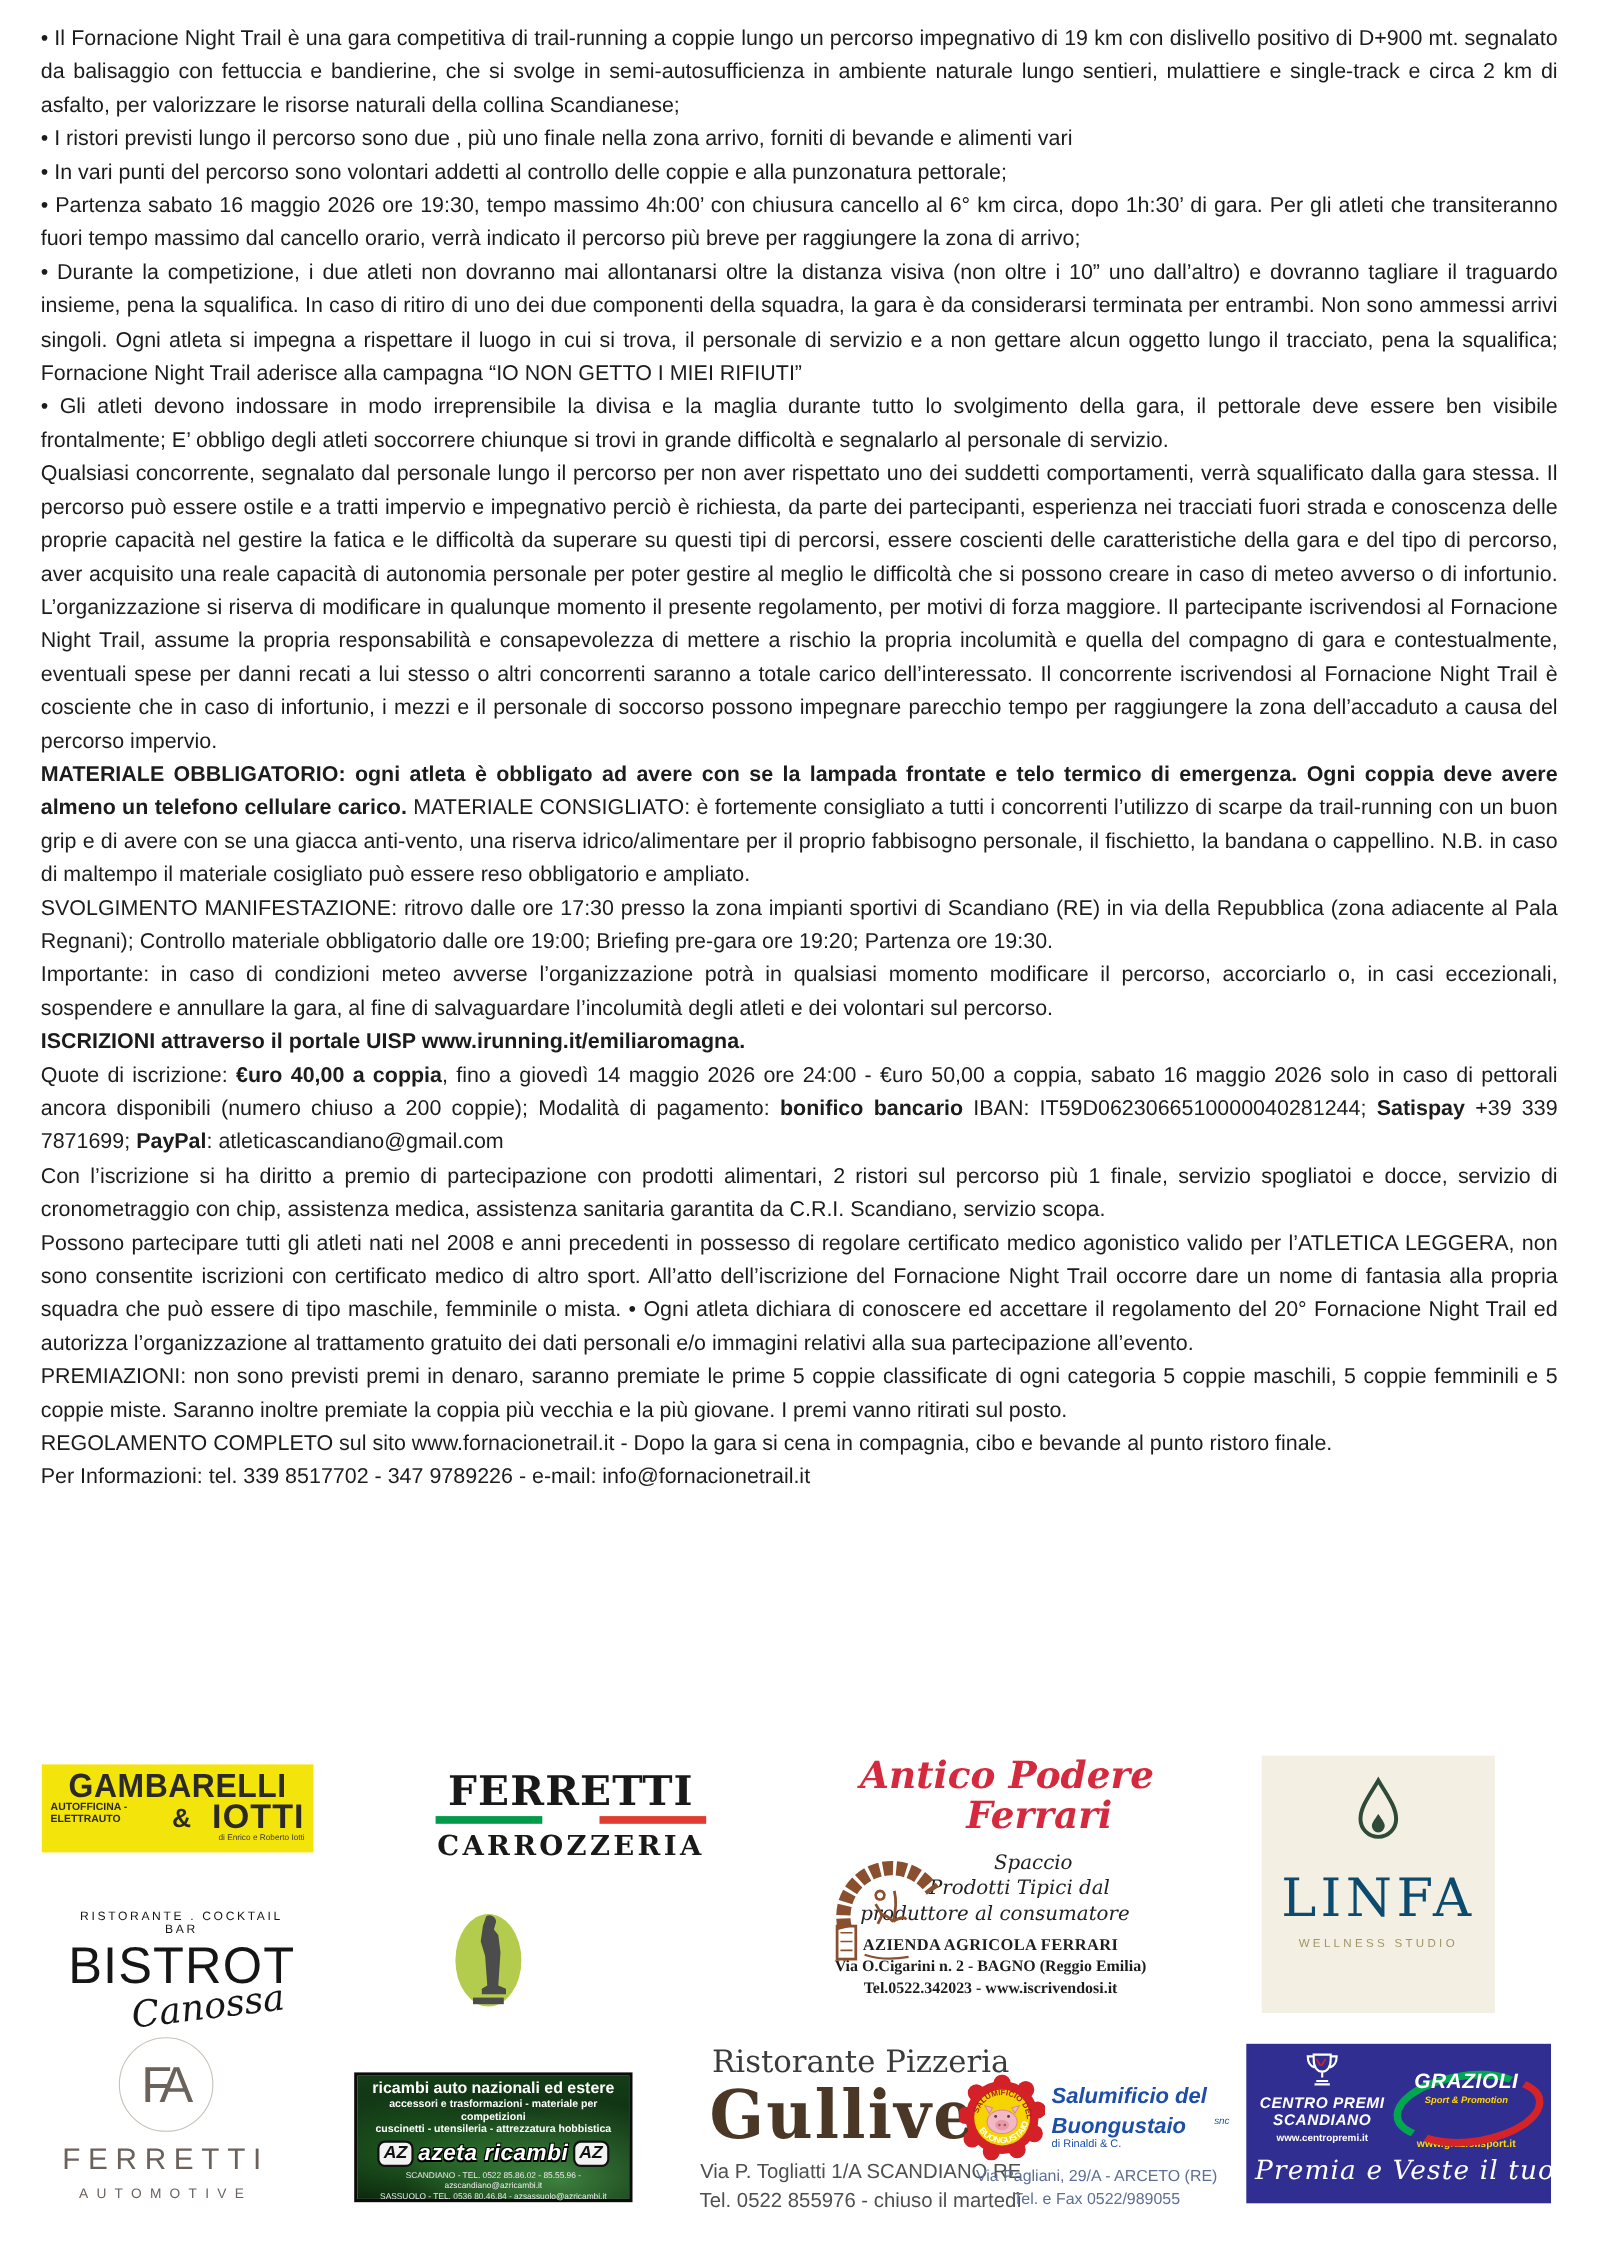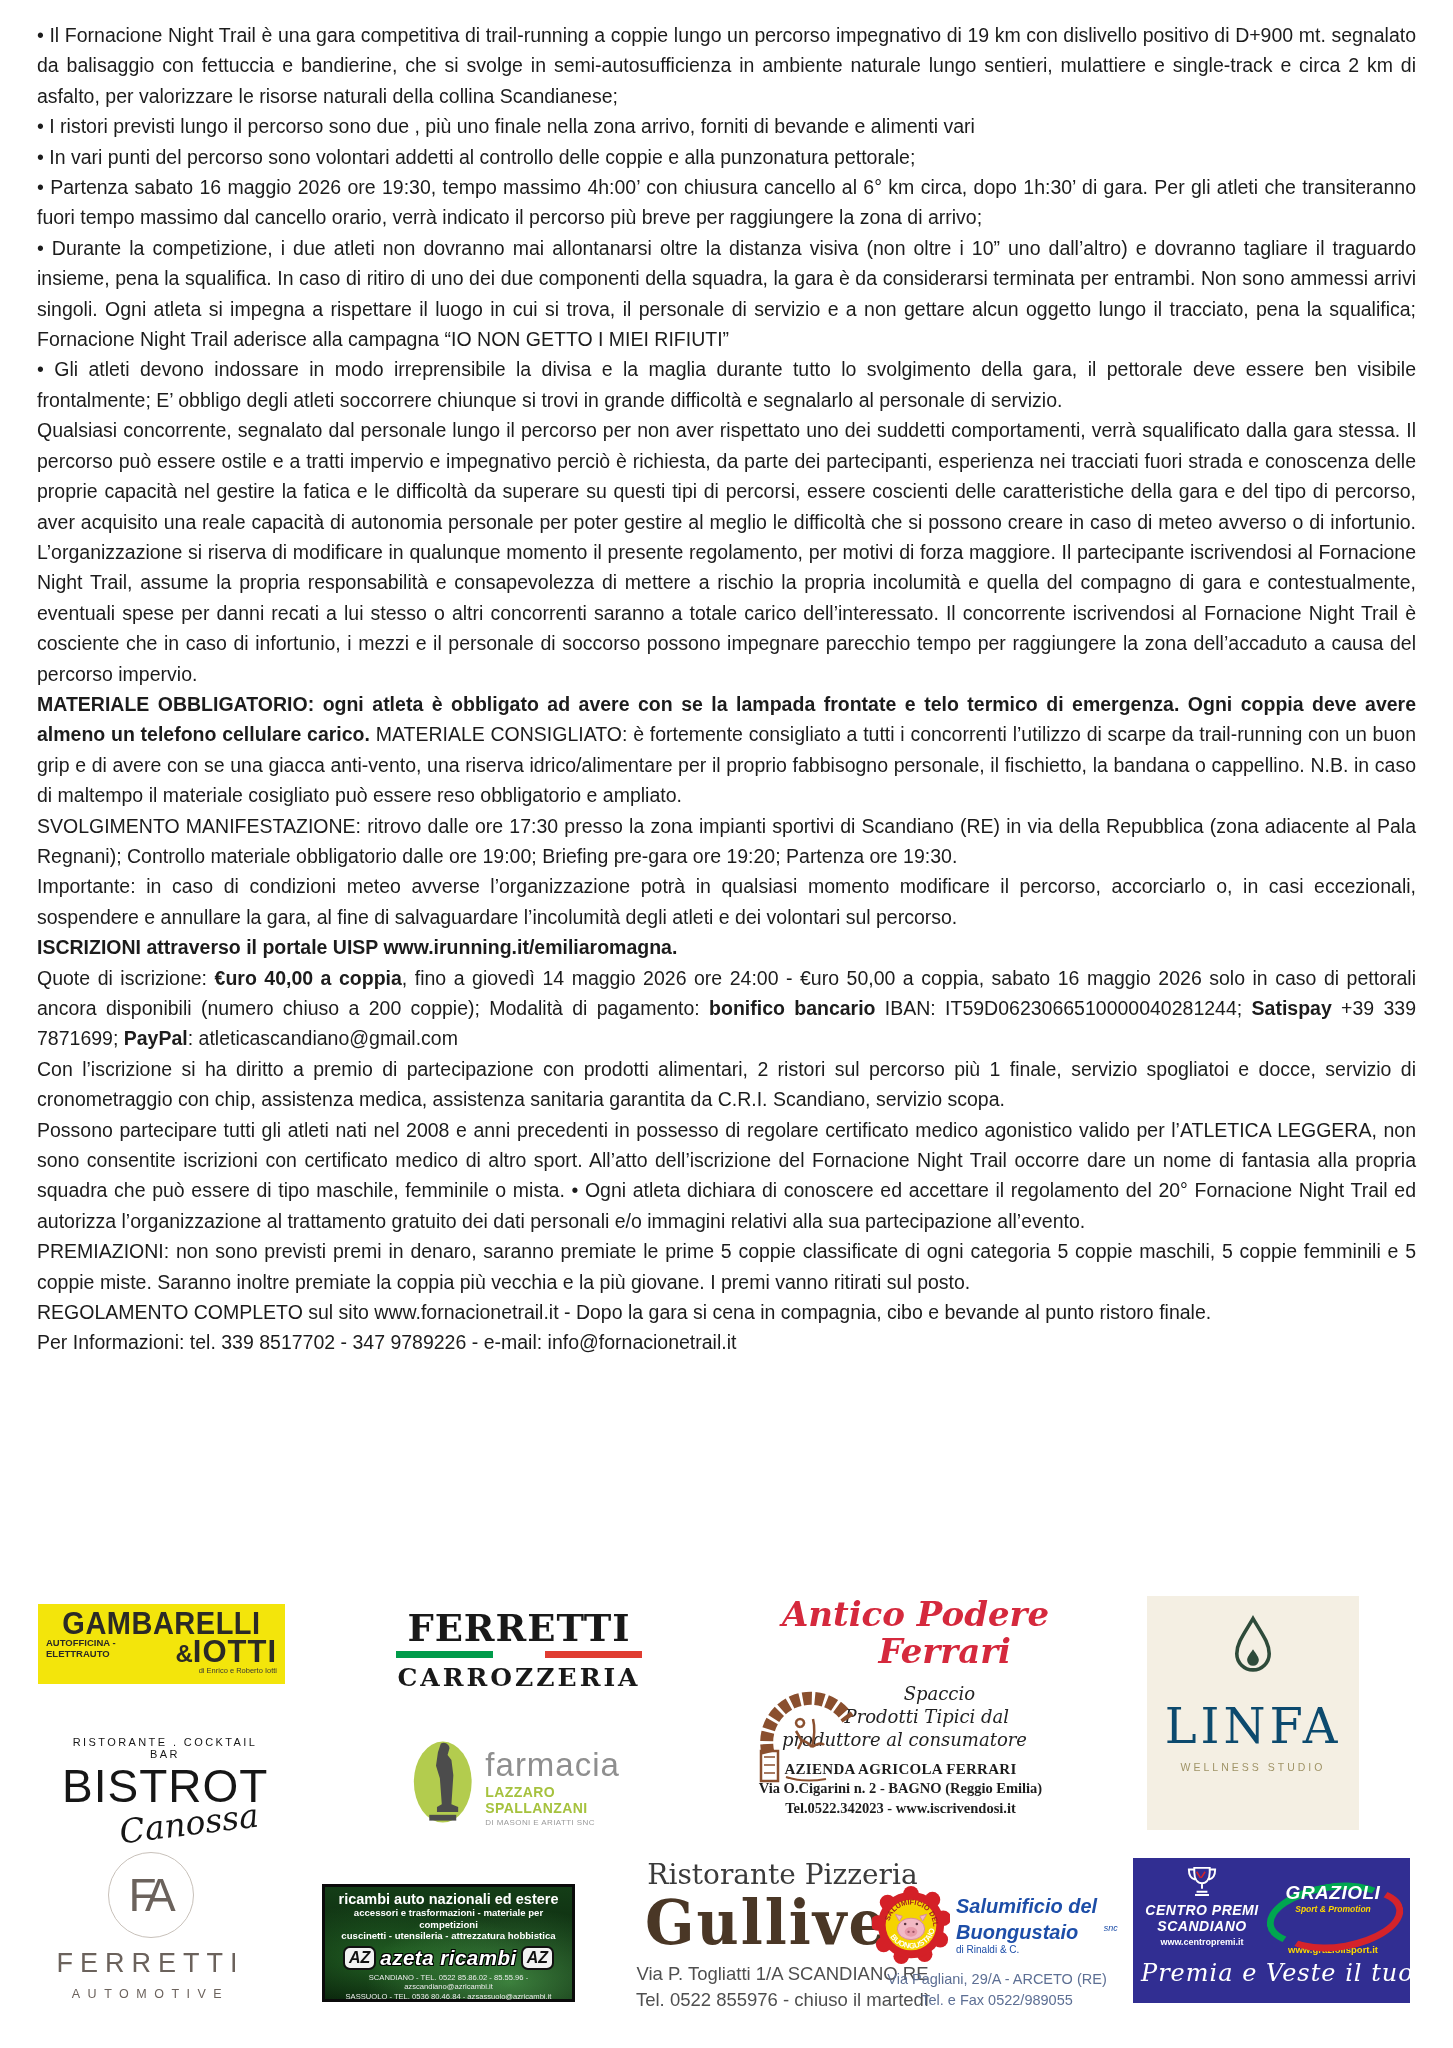--- a/index.html
+++ b/index.html
@@ -12,21 +12,21 @@
   .doc p{margin:0;text-align:justify;}
   .doc .b{font-weight:bold;}
 
   
   .logo{position:absolute;box-sizing:border-box;}
 
   
   .gambarelli{left:38px;top:1604px;width:247px;height:80px;background:#f3e50b;padding:5px 8px 2px;}
   .g-name1{font-weight:900;font-size:29px;letter-spacing:.5px;color:#2b2a26;text-align:center;
            transform:scaleY(1.05);line-height:30px;}
-  .g-row{display:flex;justify-content:space-between;align-items:flex-end;margin-top:-2px;}
+  .g-row{display:flex;justify-content:space-between;align-items:flex-end;margin-top:-2px;gap:19px;}
   .g-sub{font-size:9.5px;font-weight:bold;color:#2b2a26;padding-bottom:6px;}
   .g-amp{font-size:24px;font-weight:900;color:#2b2a26;line-height:22px;}
   .g-name2{font-size:31px;font-weight:900;letter-spacing:1px;color:#2b2a26;line-height:26px;}
   .g-tiny{font-size:7.5px;color:#3a3a34;text-align:right;margin-top:1px;}
 
   
   .fcar{left:390px;top:1608px;width:258px;text-align:center;}
   .fcar-title{font-family:"DejaVu Serif",serif;font-weight:bold;font-size:37px;letter-spacing:1px;color:#191919;line-height:40px;}
   .fcar-flag{display:flex;gap:52px;margin:3px 6px 5px;}
   .fcar-flag span{flex:1;height:7px;}
@@ -210,25 +210,20 @@
       <div class="bis-title">BISTROT</div>
       <div class="bis-script">Canossa</div>
     </div>
 
     <div class="logo farmacia">
       <svg width="72" height="96" viewBox="0 0 72 96">
         <ellipse cx="34" cy="46" rx="30" ry="42" fill="#b3cc4e"></ellipse>
         <path d="M32 6 a6 6 0 0 1 9 5 l-2 7 4 5 2 16 -2 30 7 3 0 5 -22 0 0 -5 5 -3 -2 -27 -4 -13 2 -14 z" fill="#4c4c4c"></path>
         <rect x="20" y="80" width="28" height="6" fill="#4c4c4c"></rect>
       </svg>
-      <div class="far-col">
-        <div class="far-title">farmacia</div>
-        <div class="far-name">LAZZARO SPALLANZANI</div>
-        <div class="far-sub">DI MASONI E ARIATTI SNC</div>
-      </div>
     </div>
 
     <div class="logo fa">
       <div class="fa-mono">FA</div>
       <div class="fa-title">FERRETTI</div>
       <div class="fa-sub">AUTOMOTIVE</div>
     </div>
 
     <div class="logo azeta">
       <div class="az-l1">ricambi auto nazionali ed estere</div>

